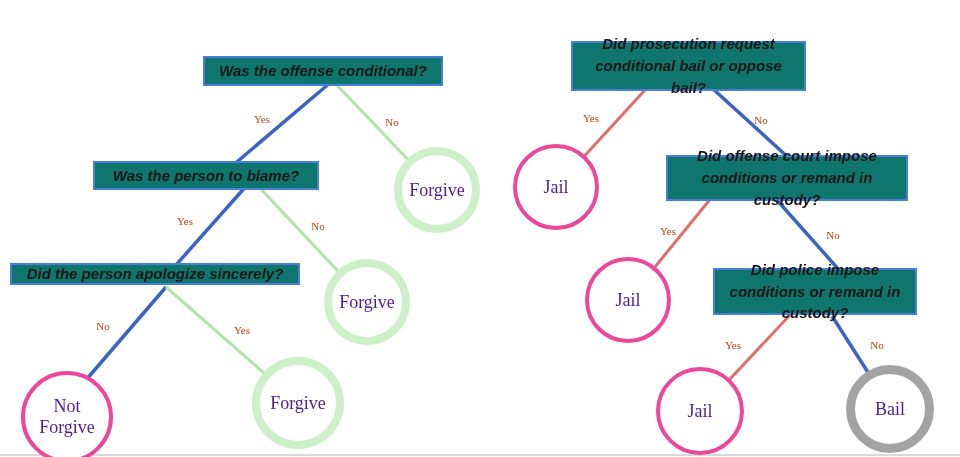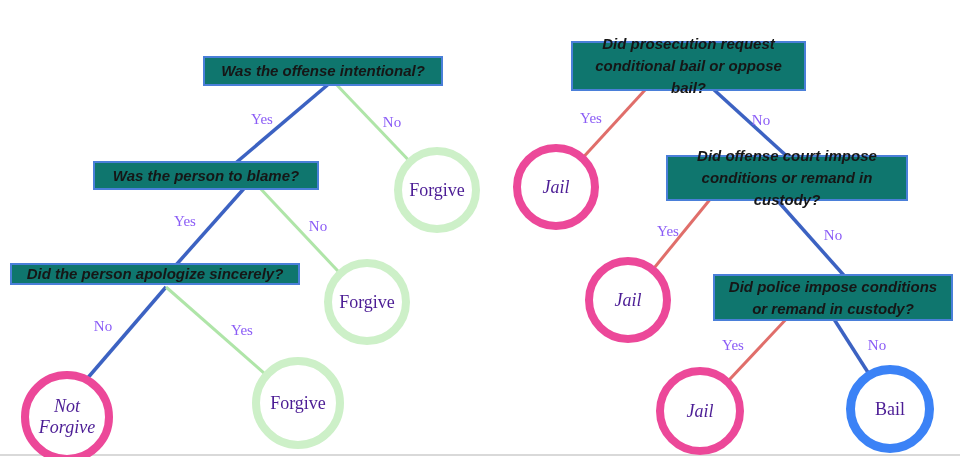--- a/index.html
+++ b/index.html
@@ -41,30 +41,30 @@
     background: #ffffff;
     border-radius: 50%;
     display: flex; align-items: center; justify-content: center;
     text-align: center;
     font-family: "Liberation Serif", serif;
     font-size: 18px;
     line-height: 1.15;
     color: #4c1d95;
     white-space: pre-line;
   }
-  .leaf.ring-red    { border: 8px solid #ec4899; font-style: italic; }
+  .leaf.ring-red    { border: 4px solid #ec4899; }
   .leaf.ring-pale   { border: 8px solid #cdf0c8; }
-  .leaf.ring-bright { border: 9px solid #3b82f6; }
+  .leaf.ring-bright { border: 9px solid #a3a3a3; }
   .elabel {
     position: absolute;
     z-index: 2;
     transform: translate(-50%, -50%);
     font-family: "Liberation Serif", serif;
-    font-size: 15px;
-    color: #8b5cf6;
+    font-size: 11px;
+    color: #c2410c;
     white-space: nowrap;
   }
   .baseline {
     position: absolute;
     left: 0; top: 454;
     top: 454px;
     width: 960px; height: 2px;
     background: #d9d9d9;
     z-index: 0;
   }
@@ -84,27 +84,27 @@
     <line x1="166" y1="287" x2="298" y2="403" stroke="#afe5a8" stroke-width="3"></line>
 
     <line x1="645" y1="90" x2="556" y2="187" stroke="#e06e6a" stroke-width="3"></line>
     <line x1="712" y1="88" x2="802" y2="170" stroke="#3c62c2" stroke-width="3.5"></line>
     <line x1="712" y1="197" x2="628" y2="300" stroke="#e06e6a" stroke-width="3"></line>
     <line x1="776" y1="199" x2="848" y2="280" stroke="#3c62c2" stroke-width="3.5"></line>
     <line x1="790" y1="315" x2="700" y2="411" stroke="#e06e6a" stroke-width="3"></line>
     <line x1="832" y1="316" x2="892" y2="410" stroke="#3c62c2" stroke-width="3.5"></line>
   </svg>
 
-  <div class="qbox" style="left:203px; top:56px; width:240px; height:30px;">Was the offense intentional?</div>
+  <div class="qbox" style="left:203px; top:56px; width:240px; height:30px;">Was the offense conditional?</div>
   <div class="qbox" style="left:93px; top:161px; width:226px; height:29px;">Was the person to blame?</div>
   <div class="qbox" style="left:10px; top:263px; width:290px; height:22px;">Did the person apologize sincerely?</div>
 
   <div class="qbox" style="left:571px; top:41px; width:235px; height:50px; padding:0 4px;">Did prosecution request conditional bail or oppose bail?</div>
   <div class="qbox" style="left:666px; top:155px; width:242px; height:46px; padding:0 4px;">Did offense court impose conditions or remand in custody?</div>
-  <div class="qbox" style="left:713px; top:268px; width:240px; height:47px; padding:0 10px;margin-top:6px;">Did police impose conditions or remand in custody?</div>
+  <div class="qbox" style="left:713px; top:268px; width:204px; height:47px; padding:0 10px;">Did police impose conditions or remand in custody?</div>
 
   <span class="elabel" style="left:262px; top:119px;">Yes</span>
   <span class="elabel" style="left:392px; top:122px;">No</span>
   <span class="elabel" style="left:185px; top:221px;">Yes</span>
   <span class="elabel" style="left:318px; top:226px;">No</span>
   <span class="elabel" style="left:103px; top:326px;">No</span>
   <span class="elabel" style="left:242px; top:330px;">Yes</span>
 
   <span class="elabel" style="left:591px; top:118px;">Yes</span>
   <span class="elabel" style="left:761px; top:120px;">No</span>

